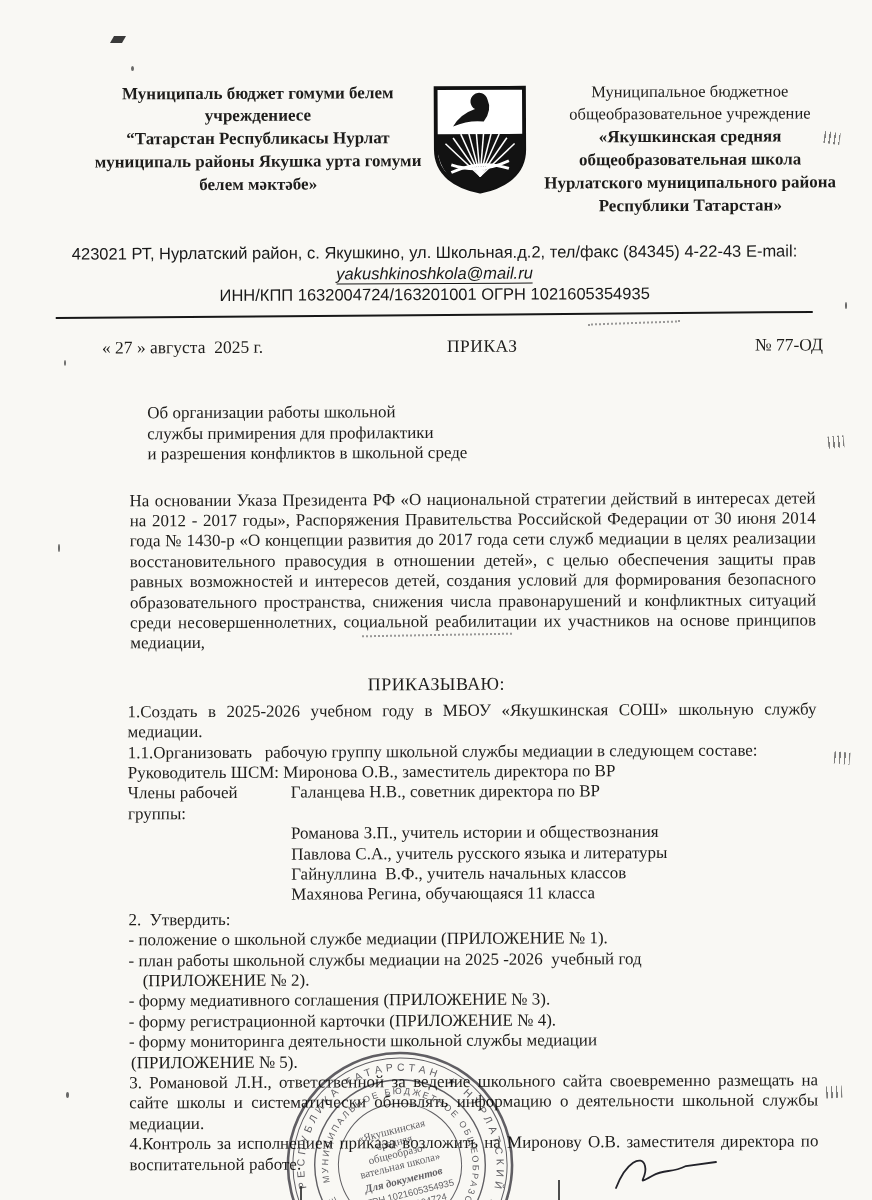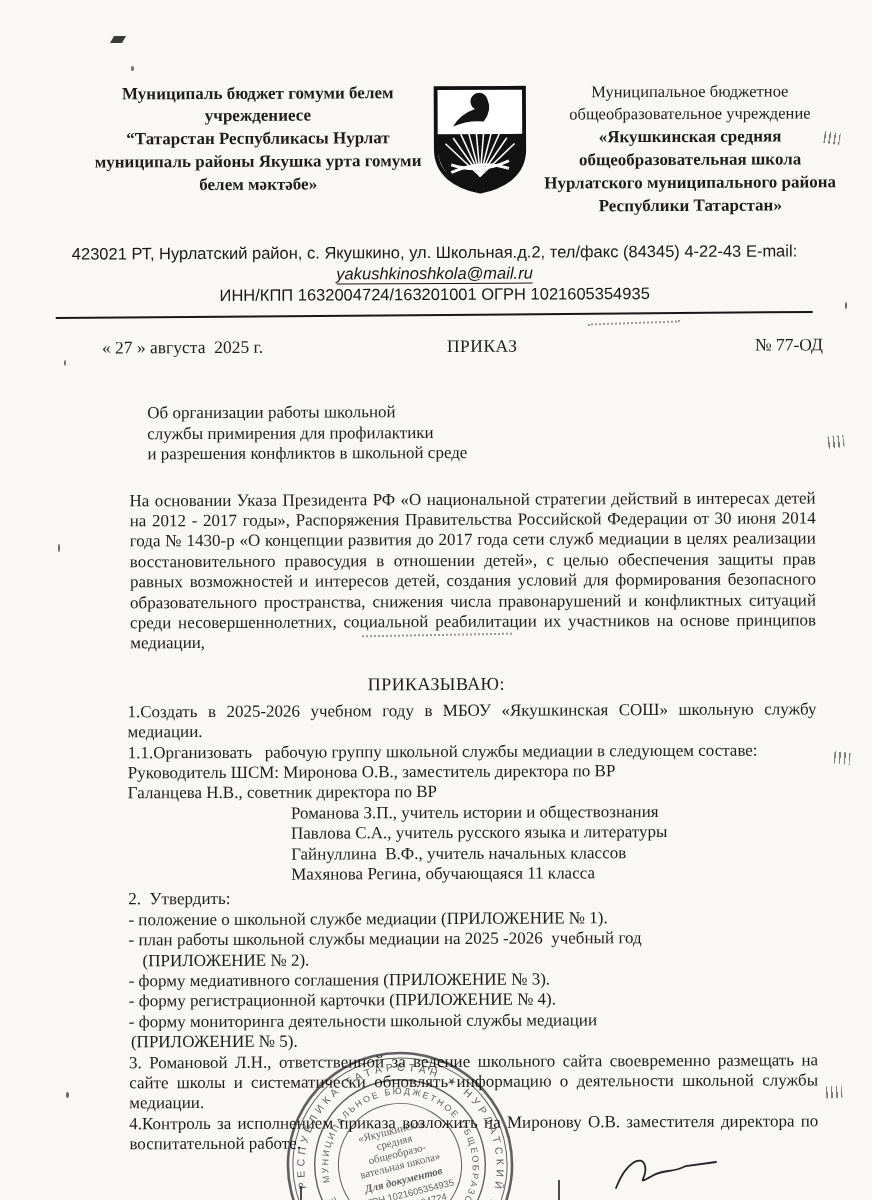--- a/index.html
+++ b/index.html
@@ -113,20 +113,21 @@
 
     <p class="preamble">На основании Указа Президента РФ «О национальной стратегии действий в интересах детей на 2012 - 2017 годы», Распоряжения Правительства Российской Федерации от 30 июня 2014 года № 1430-р «О концепции развития до 2017 года сети служб медиации в целях реализации восстановительного правосудия в отношении детей», с целью обеспечения защиты прав равных возможностей и интересов детей, создания условий для формирования безопасного образовательного пространства, снижения числа правонарушений и конфликтных ситуаций среди несовершеннолетних, социальной реабилитации их участников на основе принципов медиации,</p>
 
     <div class="decree">ПРИКАЗЫВАЮ:</div>
 
     <div class="body-col">
       <p class="just">1.Создать в 2025-2026 учебном году в МБОУ «Якушкинская СОШ» школьную службу медиации.</p>
       <p class="line">1.1.Организовать   рабочую группу школьной службы медиации в следующем составе:</p>
       <p class="line">Руководитель ШСМ: Миронова О.В., заместитель директора по ВР</p>
       <div class="members-row">
+        <span class="members-label">Члены рабочей группы:</span>
         <span class="line">Галанцева Н.В., советник директора по ВР</span>
       </div>
       <div class="member-ind line">Романова З.П., учитель истории и обществознания</div>
       <div class="member-ind line">Павлова С.А., учитель русского языка и литературы</div>
       <div class="member-ind line">Гайнуллина  В.Ф., учитель начальных классов</div>
       <div class="member-ind line">Махянова Регина, обучающаяся 11 класса</div>
       <p class="line gap4">2.  Утвердить:</p>
       <div class="line">- положение о школьной службе медиации (ПРИЛОЖЕНИЕ № 1).</div>
       <div class="line">- план работы школьной службы медиации на 2025 -2026  учебный год</div>
       <div class="line ind14">(ПРИЛОЖЕНИЕ № 2).</div>

